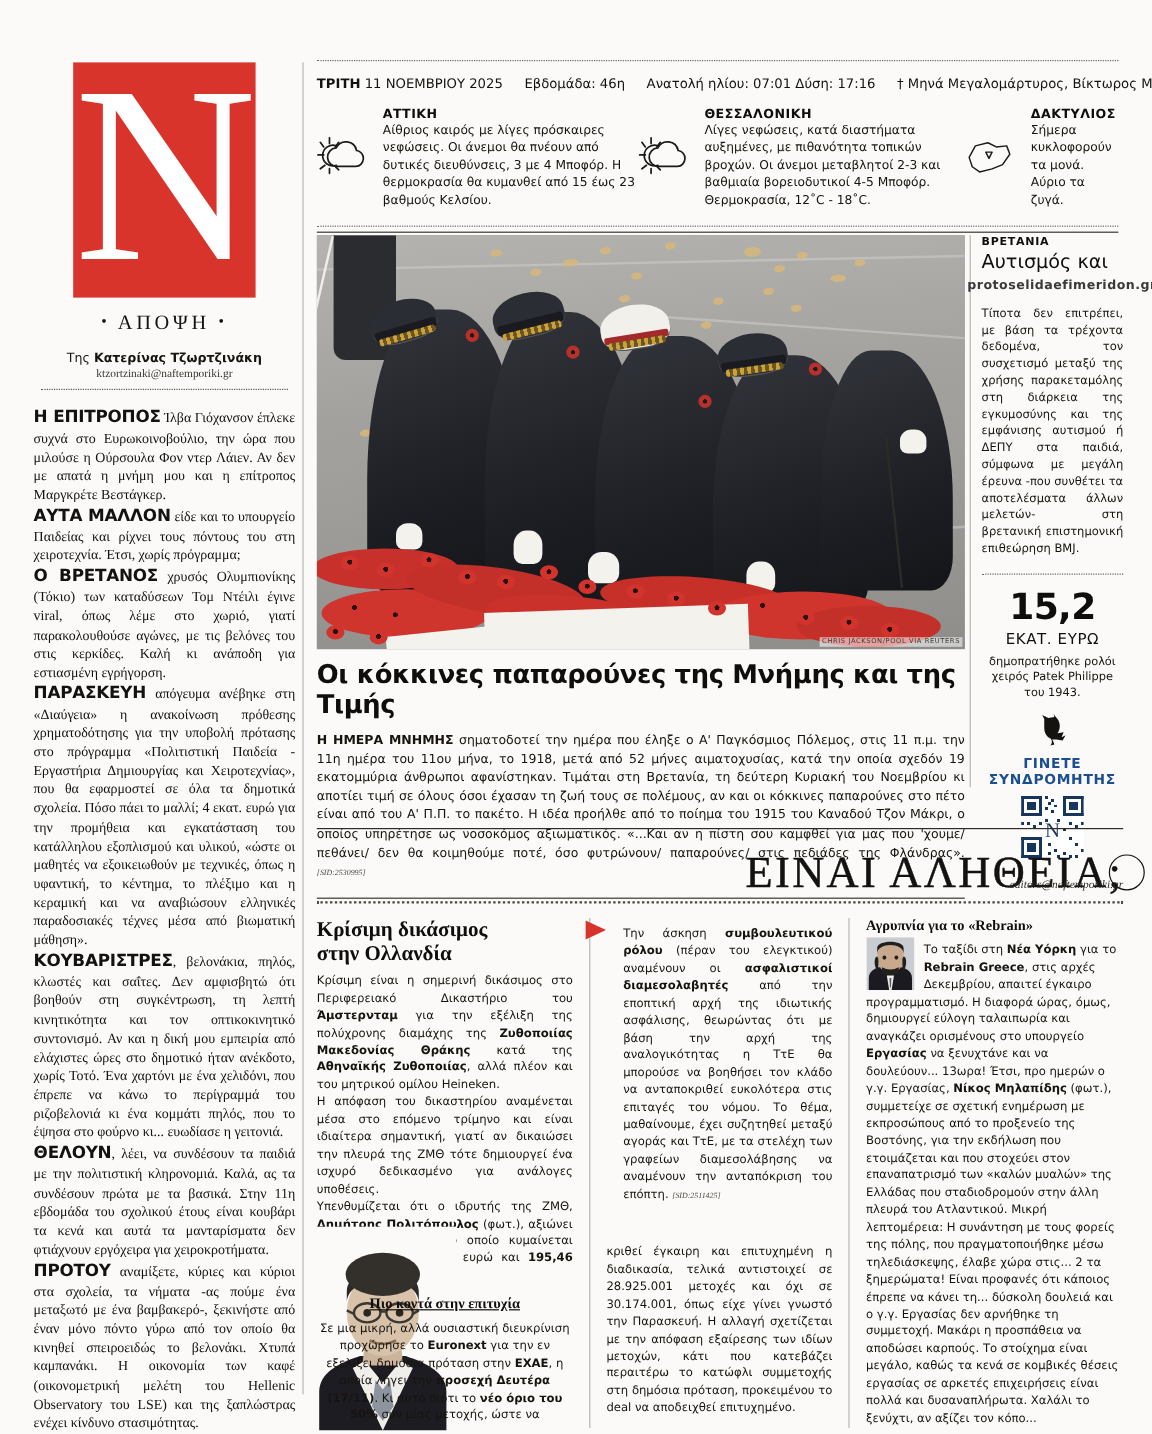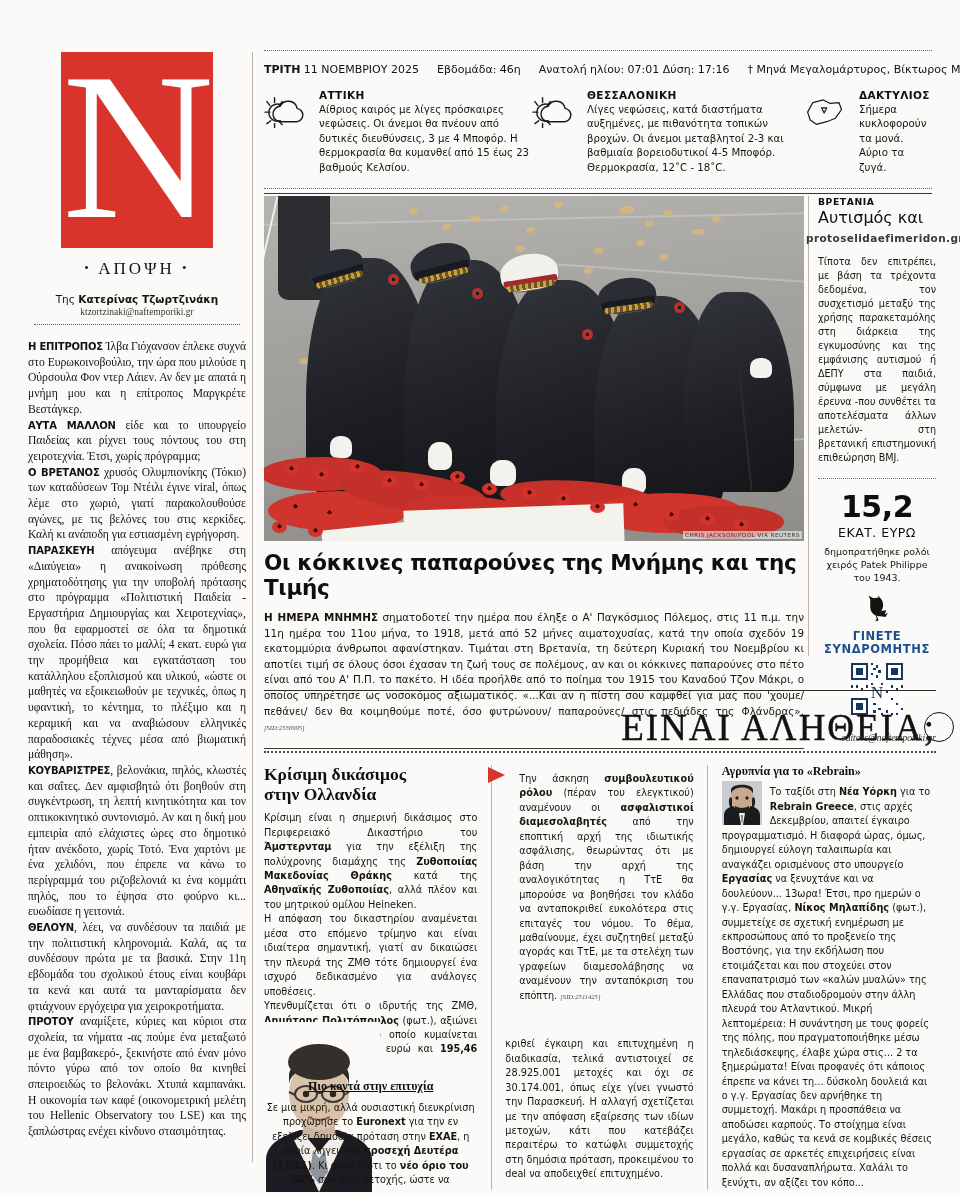--- a/index.html
+++ b/index.html
@@ -78,21 +78,21 @@
     font-size: 11.6px;
     line-height: 1.355;
     text-align: justify;
     color: #141210;
     margin-top: 14px;
     hyphens: auto;
   }
   .opinion-body p { margin: 0; text-indent: 0; }
   .opinion-body b {
     font-family: "DejaVu Sans", sans-serif;
-    font-size: 10px;
+    font-size: 14px;
     font-weight: 700;
     letter-spacing: -0.2px;
   }
   .srccode {
     font-family: "Liberation Serif", serif;
     font-size: 6.6px;
     color: #4a4640;
     font-style: italic;
   }
   
@@ -122,21 +122,21 @@
   .dateline .divider {
     width: 1px; height: 15px; background: #9d9892;
   }
   .dateline b { font-weight: 700; }
   
   .weather {
     display: flex;
     padding-top: 12px;
     gap: 0;
   }
-  .wx { display: flex; gap: 9px; }
+  .wx { display: flex; gap: 9px; align-items: center; }
   .wx-attiki { width: 268px; }
   .wx-thess { width: 272px; }
   .wx-dakt { width: 128px; }
   .wx-icon { width: 46px; flex: 0 0 46px; padding-top: 4px; }
   .wx-txt { font-family: "DejaVu Sans", sans-serif; }
   .wx-name {
     font-size: 10.5px; font-weight: 700; letter-spacing: 0.4px;
     color: #100e0c; margin-bottom: 2px;
   }
   .wx-desc {

